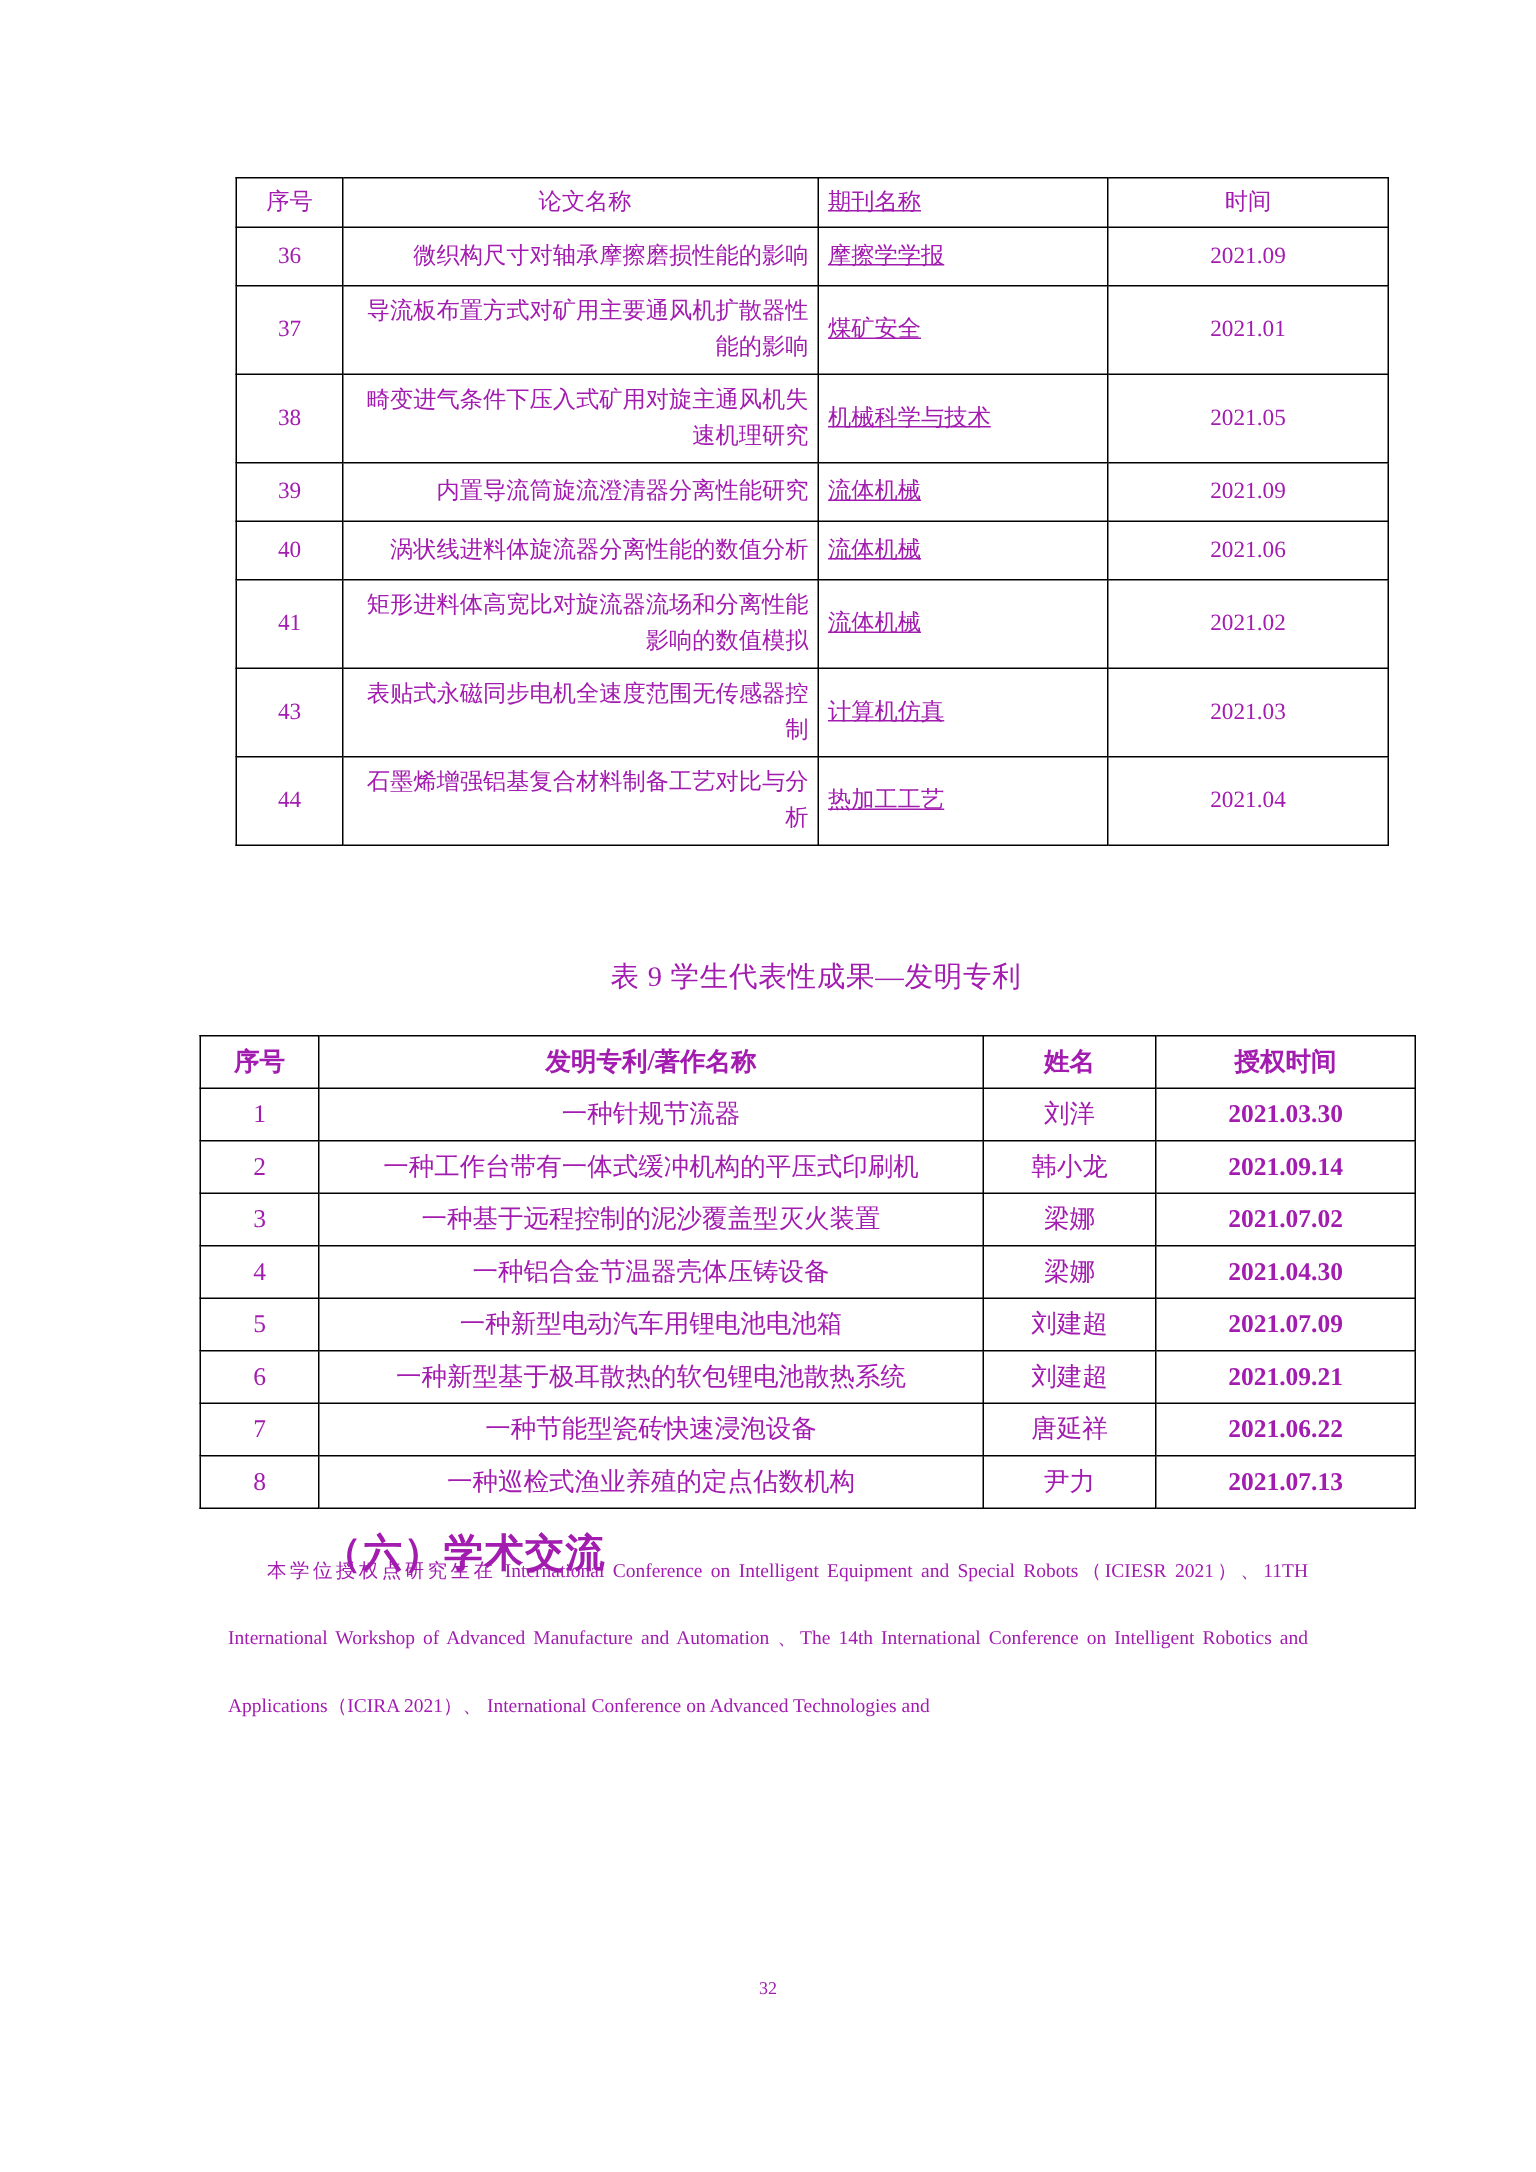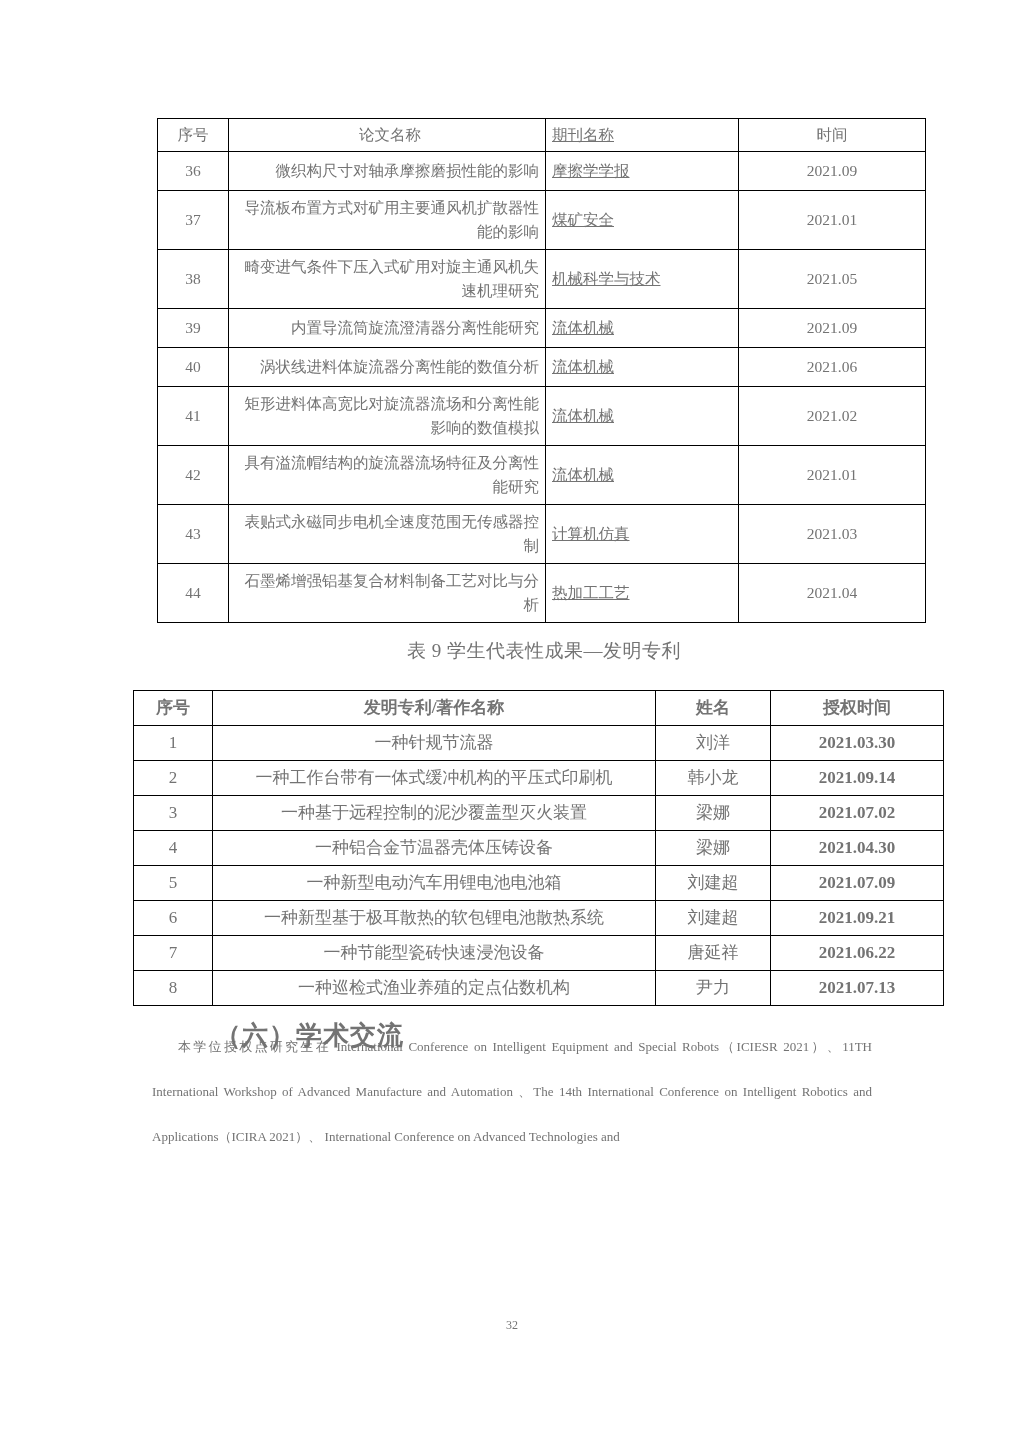--- a/index.html
+++ b/index.html
@@ -6,21 +6,21 @@
     margin: 0;
     padding: 0;
     background: #ffffff;
   }
   .page {
     position: relative;
     width: 1024px;
     height: 1448px;
     background: #ffffff;
     font-family: "Liberation Serif", "DejaVu Serif", serif;
-    color: #737373;
+    color: #a21caf;
     overflow: hidden;
   }
 
   
   .papers-table {
     position: absolute;
     left: 157px;
     top: 118px;
     width: 710px;
     border-collapse: collapse;
@@ -155,26 +155,20 @@
         <td class="c-journal">流体机械</td>
         <td class="c-time">2021.06</td>
       </tr>
       <tr>
         <td class="c-idx">41</td>
         <td class="c-name">矩形进料体高宽比对旋流器流场和分离性能影响的数值模拟</td>
         <td class="c-journal">流体机械</td>
         <td class="c-time">2021.02</td>
       </tr>
       <tr>
-        <td class="c-idx">42</td>
-        <td class="c-name">具有溢流帽结构的旋流器流场特征及分离性能研究</td>
-        <td class="c-journal">流体机械</td>
-        <td class="c-time">2021.01</td>
-      </tr>
-      <tr>
         <td class="c-idx">43</td>
         <td class="c-name">表贴式永磁同步电机全速度范围无传感器控制</td>
         <td class="c-journal">计算机仿真</td>
         <td class="c-time">2021.03</td>
       </tr>
       <tr>
         <td class="c-idx">44</td>
         <td class="c-name">石墨烯增强铝基复合材料制备工艺对比与分析</td>
         <td class="c-journal">热加工工艺</td>
         <td class="c-time">2021.04</td>

